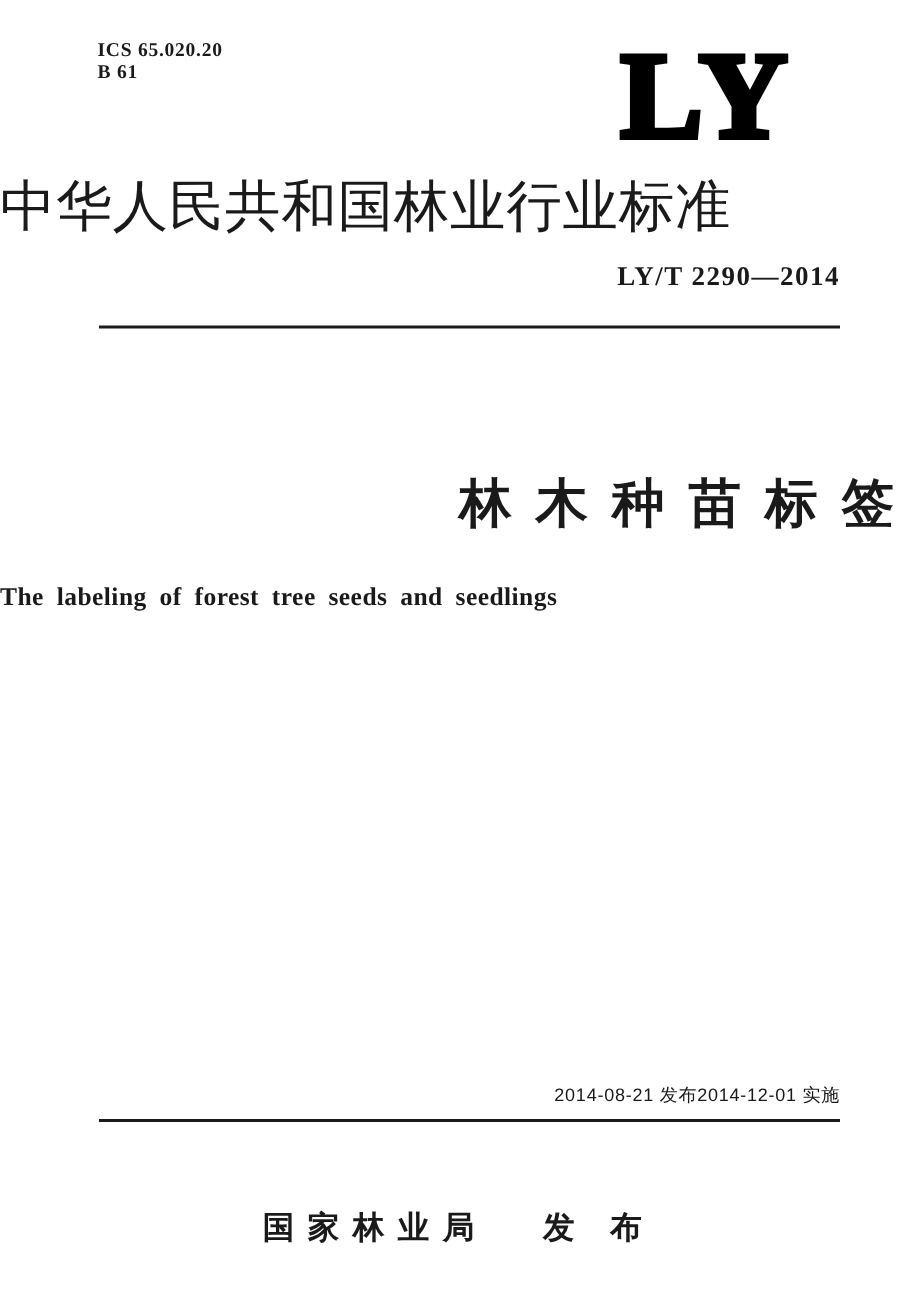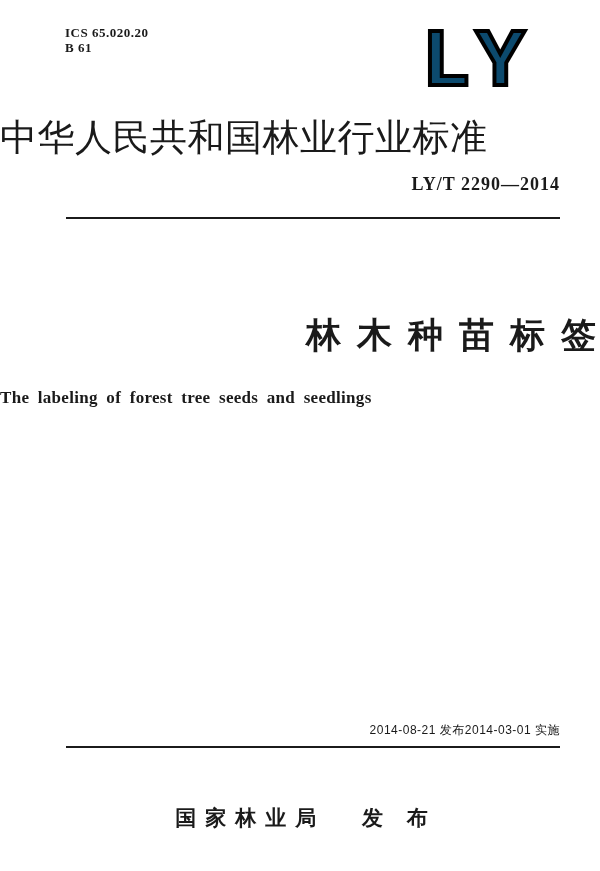--- a/index.html
+++ b/index.html
@@ -28,26 +28,26 @@
     font-size: 13px;
     line-height: 15px;
     letter-spacing: 0.5px;
   }
 
   
   .logo {
     position: absolute;
     top: 26px;
     right: 82px;
-    font-family: Liberation Mono, monospace;
+    font-family: Liberation Serif, serif;
     font-weight: bold;
     font-size: 82px;
     line-height: 76px;
     letter-spacing: 5px;
-    color: #0c4a6e;
+    color: #000000;
     margin-left: 35px;
     -webkit-text-stroke: 4px #000;
   }
 
   
   .class-title {
     position: absolute;
     top: 113px;
     left: 0;
     width: 100%;
@@ -155,21 +155,21 @@
   <div class="std-num">LY/T 2290—2014</div>
 
   <div class="rule rule-top"></div>
 
   <div class="title-cn">林木种苗标签</div>
 
   <div class="title-en">The labeling of forest tree seeds and seedlings</div>
 
   <div class="dates">
     <span>2014-08-21 发布</span>
-    <span>2014-03-01 实施</span>
+    <span>2014-12-01 实施</span>
   </div>
 
   <div class="rule rule-bottom"></div>
 
   <div class="publisher">
     <span>国家林业局</span>
     <span class="pub-word">发 布</span>
   </div>
 
 </div>

